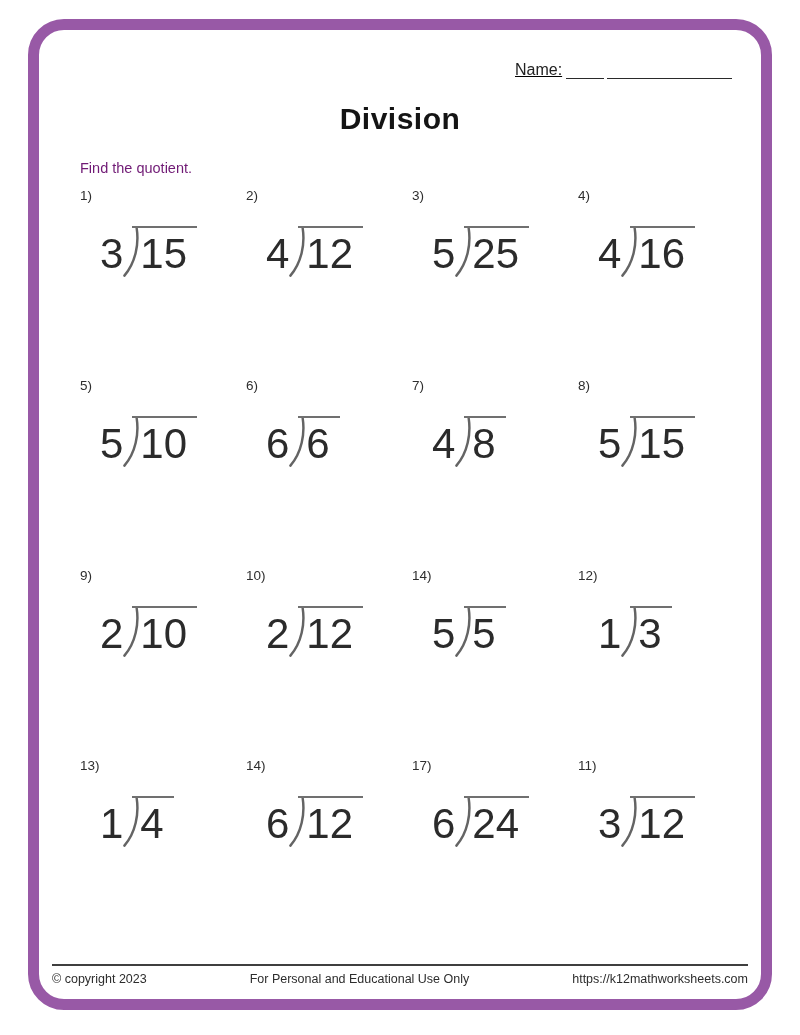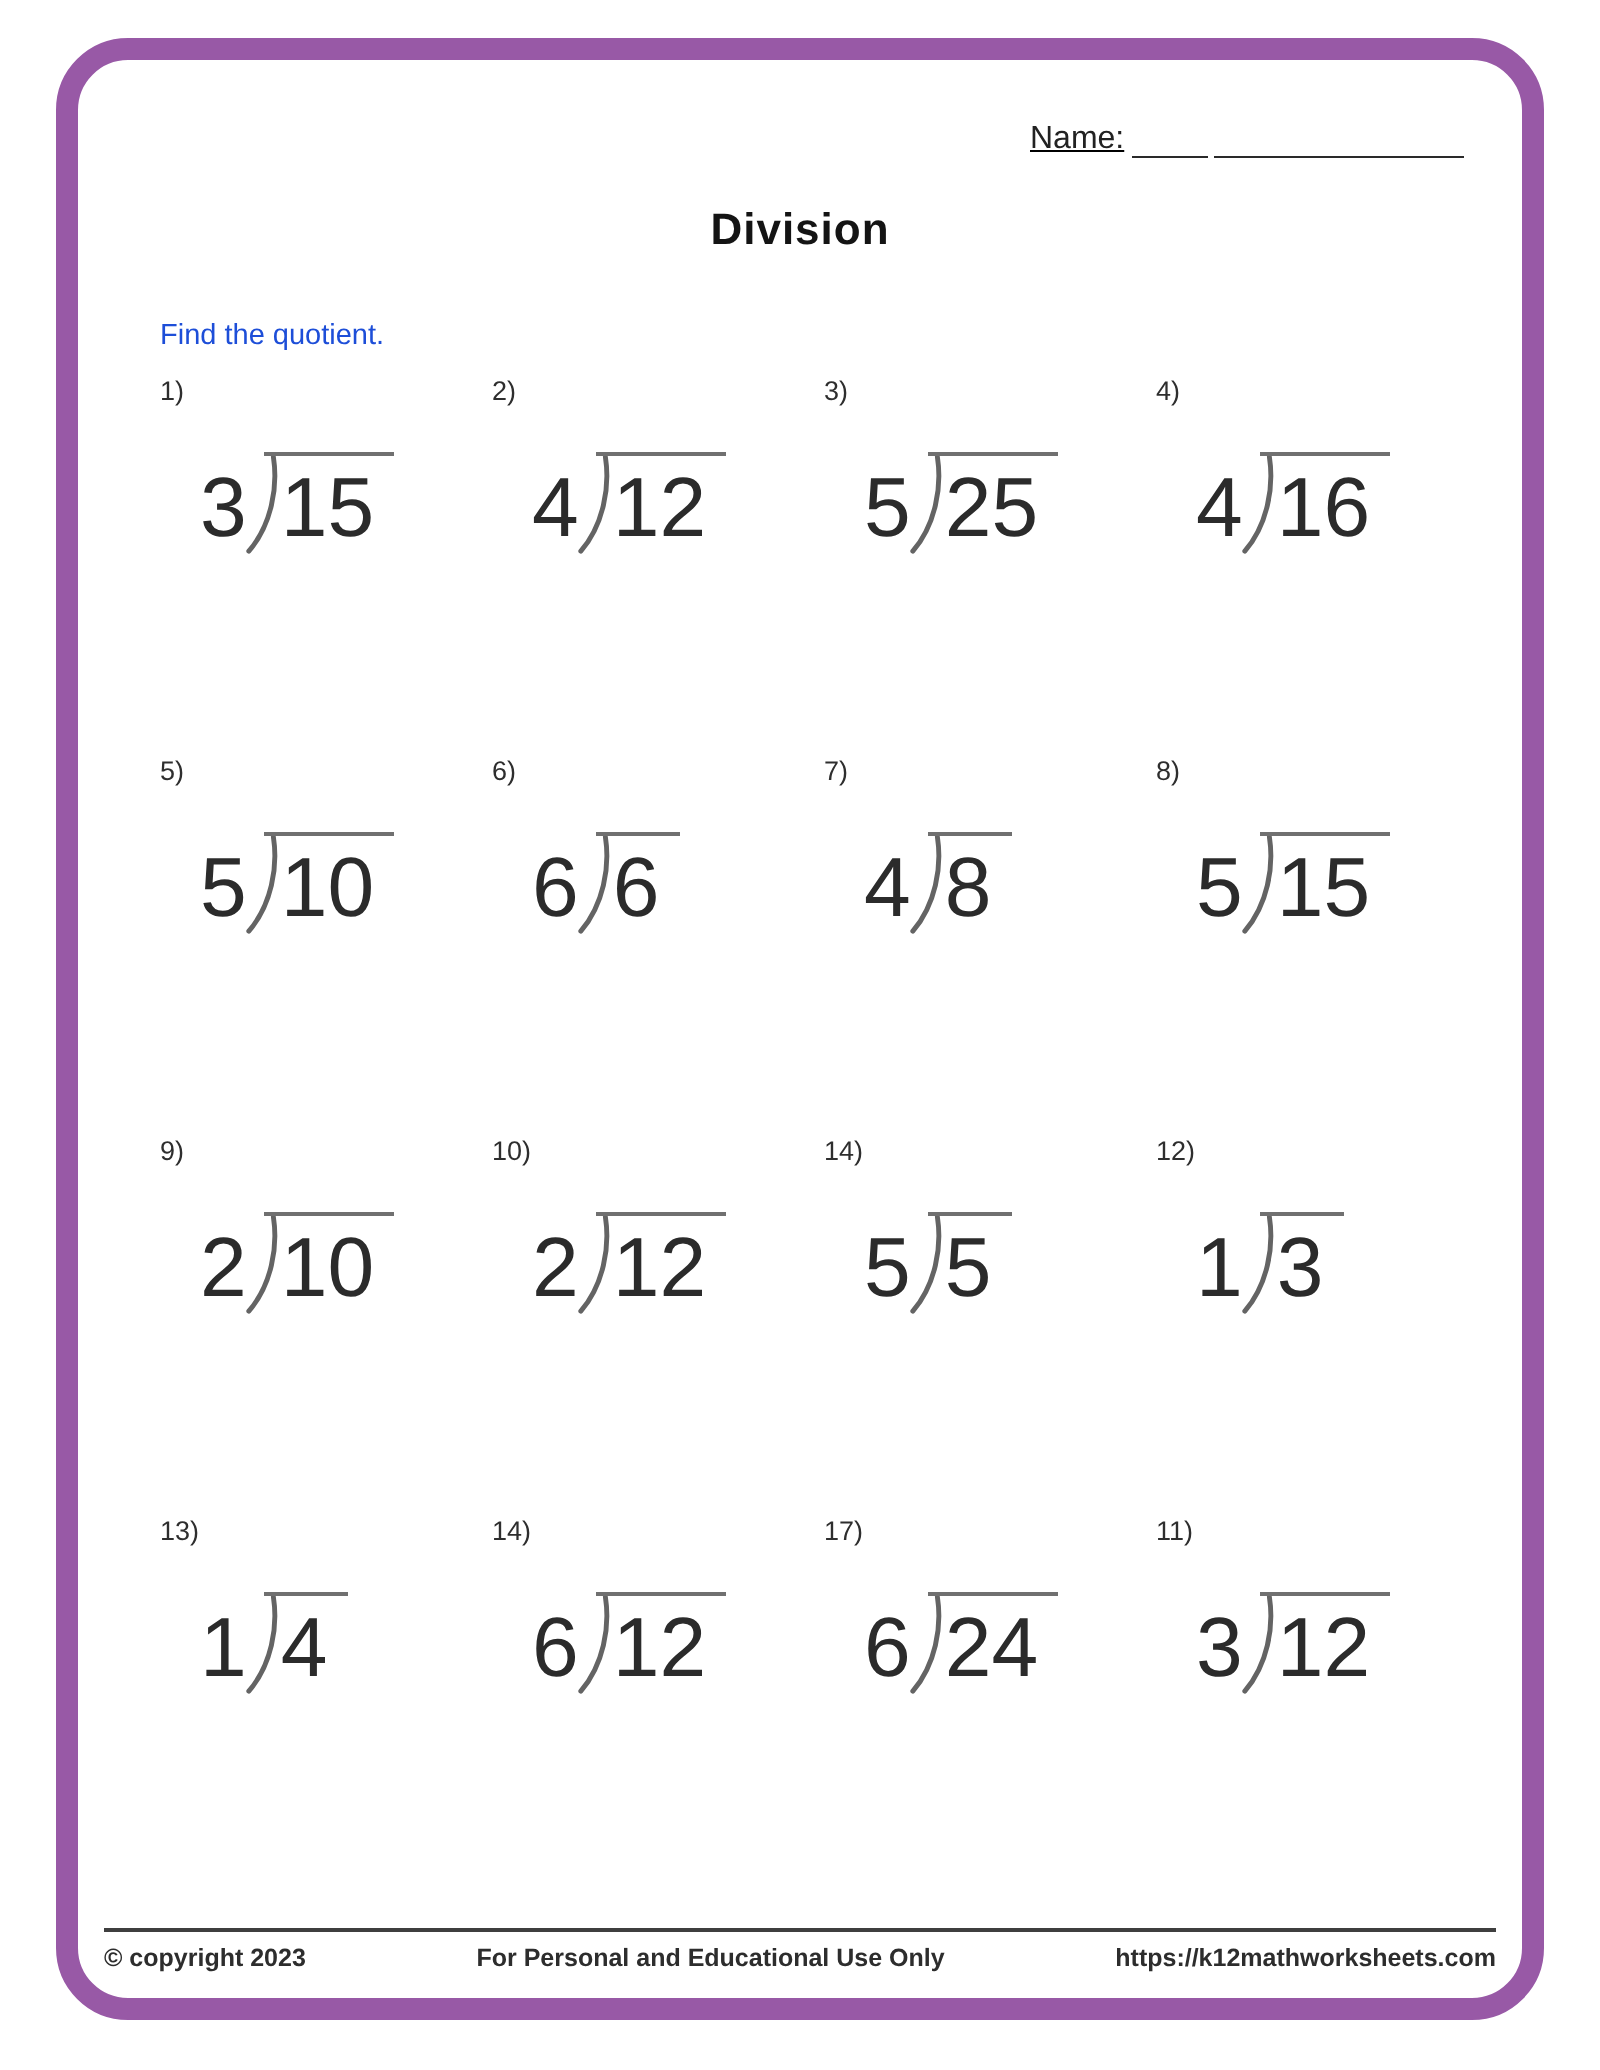--- a/index.html
+++ b/index.html
@@ -35,30 +35,30 @@
     height: 18px;
     display: inline-block;
   }
   .seg1 { width: 38px; margin-left: 4px; margin-right: 3px; }
   .seg2 { width: 125px; }
   .worksheet-title {
     position: absolute;
     left: 0; top: 102px;
     width: 800px;
     text-align: center;
-    font-size: 22px;
+    font-size: 30px;
     font-weight: 700;
     color: #141414;
     letter-spacing: 0.5px;
   }
   .instruction {
     position: absolute;
     left: 80px; top: 160px;
     font-size: 14.5px;
-    color: #1d4ed8;
+    color: #701a75;
   }
   .problems-grid {
     position: absolute;
     left: 80px; top: 188px;
     display: grid;
     grid-template-columns: repeat(4, 166px);
     grid-template-rows: repeat(4, 190px);
   }
   .prob-cell { position: relative; }
   .prob-num {
@@ -89,21 +89,20 @@
   }
   .footer {
     position: absolute;
     left: 52px; top: 964px;
     width: 696px;
     border-top: 2px solid #3f3f3f;
     display: flex;
     justify-content: space-between;
     align-items: baseline;
     padding-top: 6px;
-    font-weight: bold;
   }
   .footer span {
     font-size: 12.5px;
     color: #2d2d2d;
   }
 </style>
 </head>
 <body>
 
 <div class="page-border" style="border-color: rgb(152, 89, 166);"></div>

